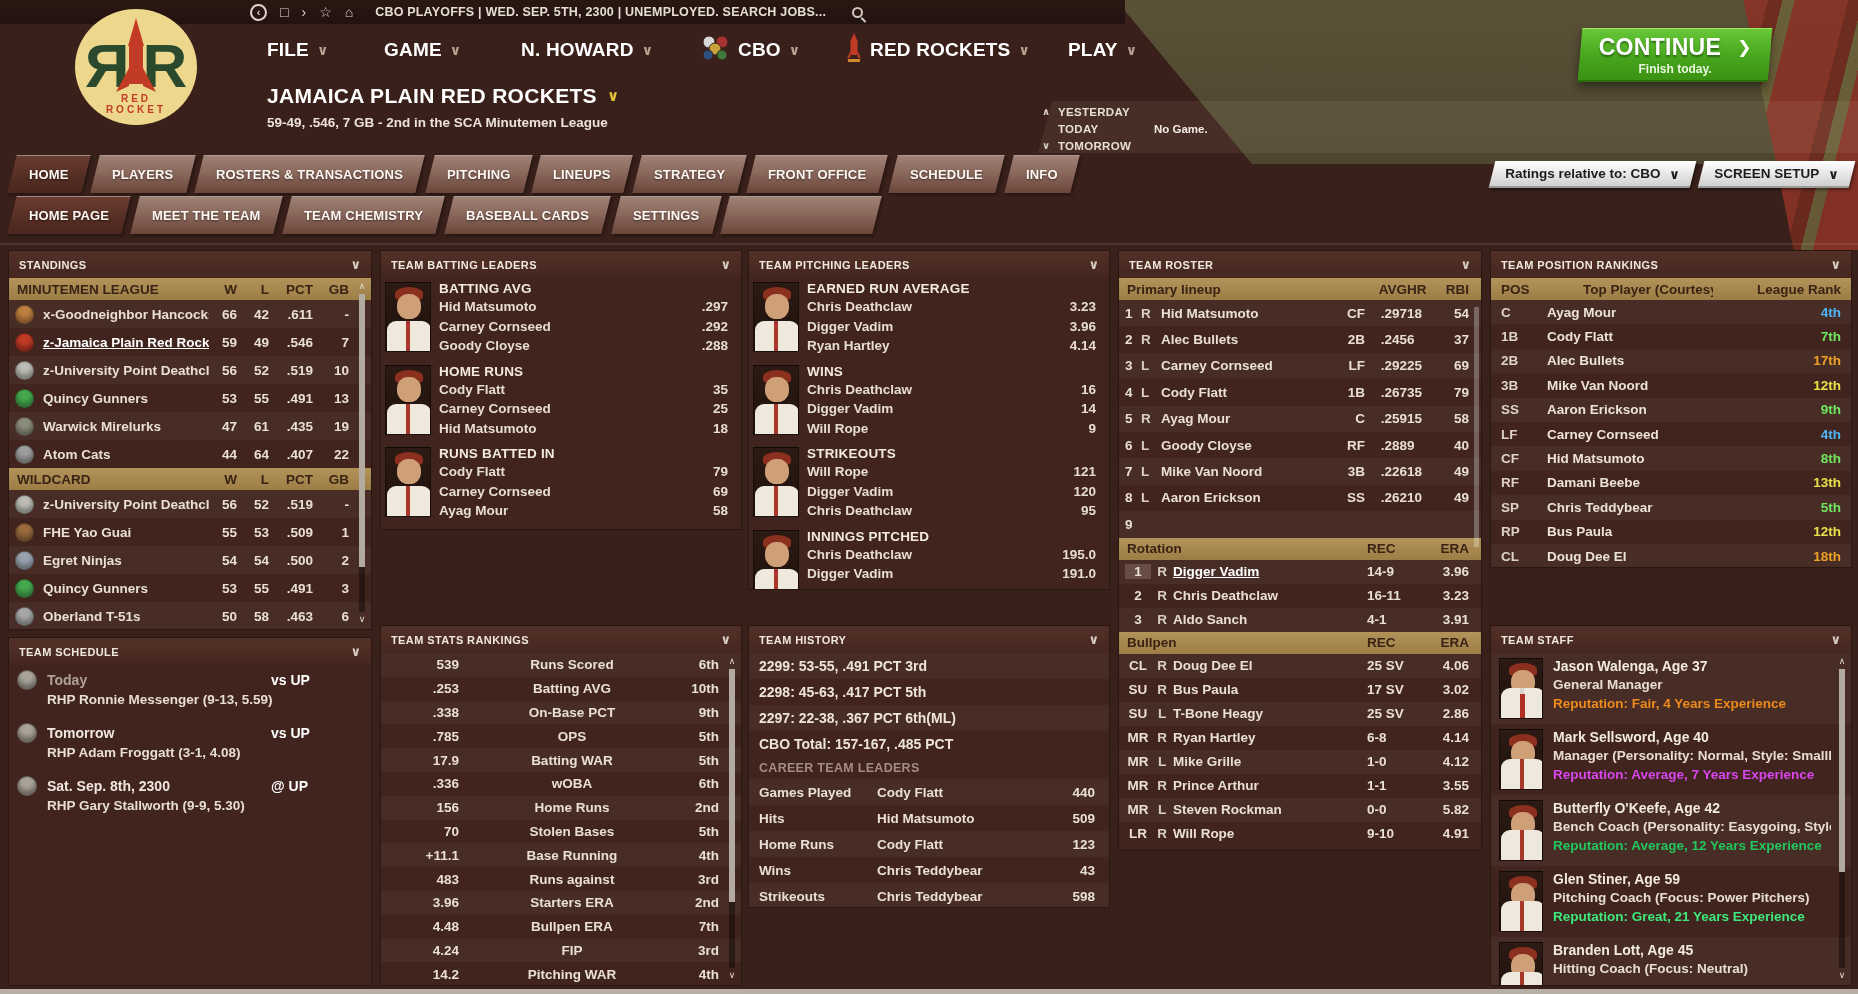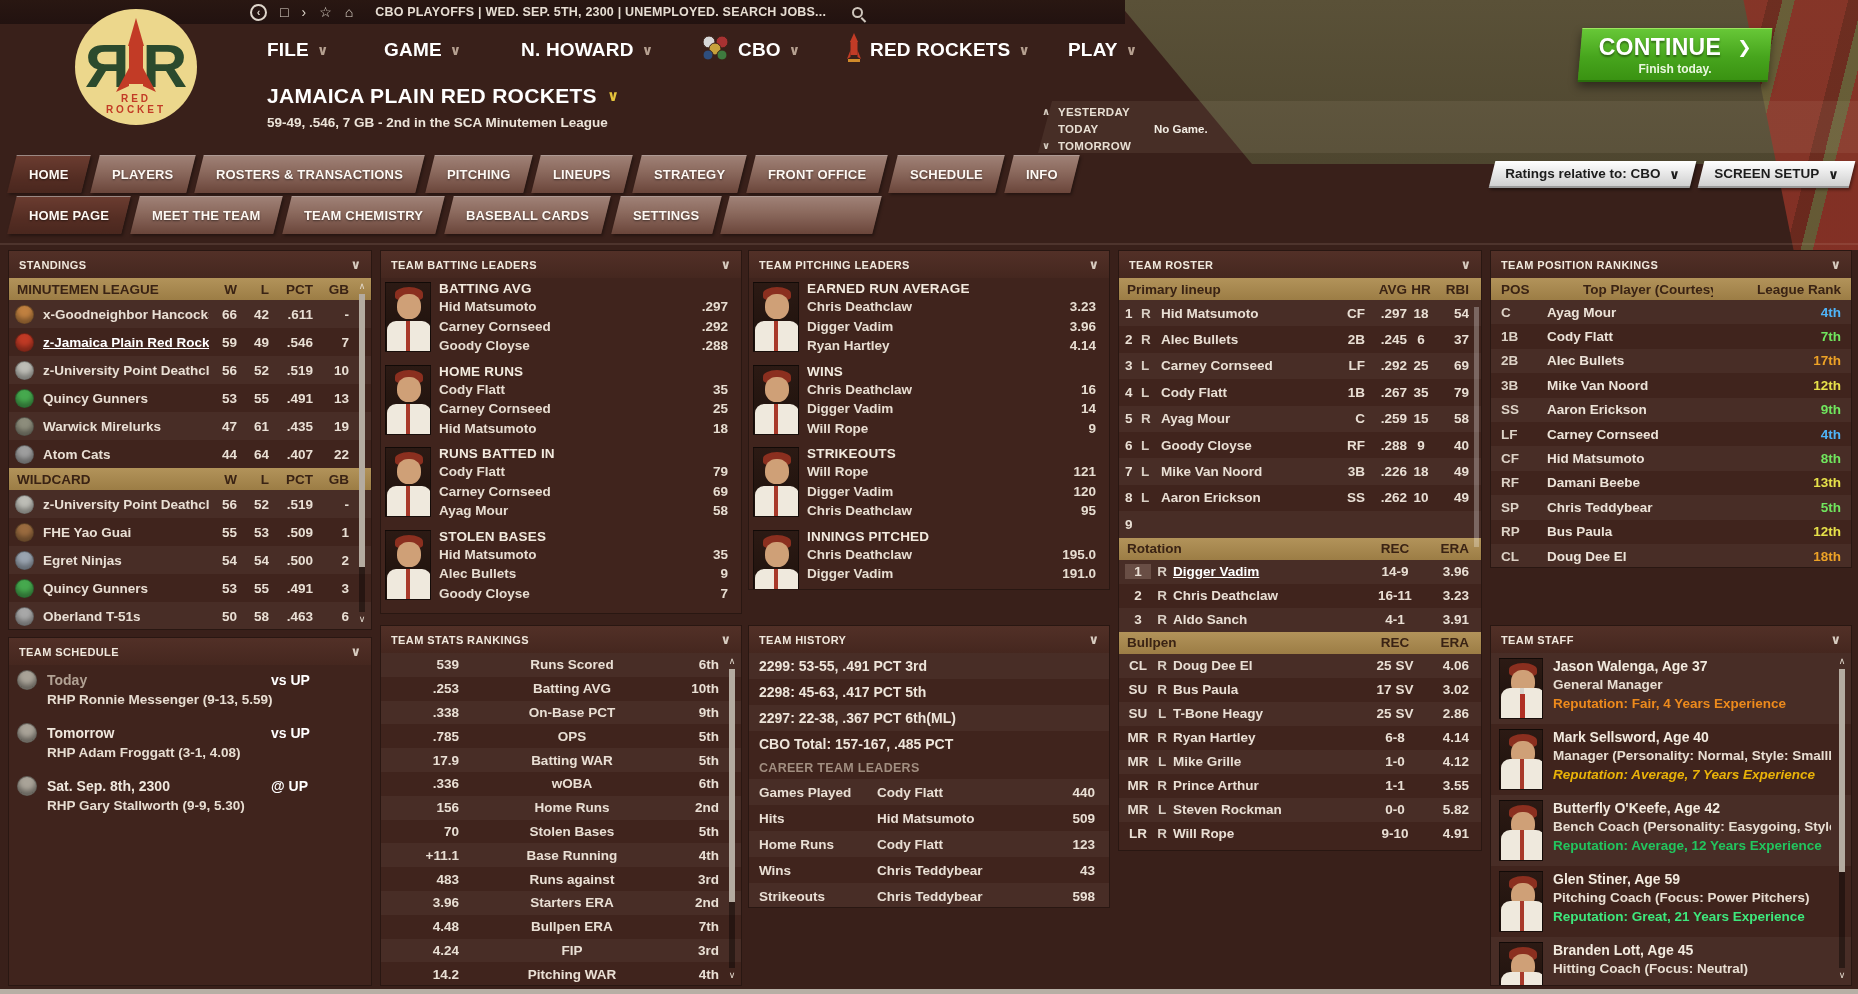--- a/index.html
+++ b/index.html
@@ -124,21 +124,21 @@
   .sch-row { padding:3px 0 4px 0; cursor:pointer; }
   .sch-l1 { display:flex; align-items:center; height:24px; }
   .sch-ico { width:20px; height:20px; border-radius:50%; background:#a9a398; margin:0 10px 0 8px;
     flex:0 0 20px; box-shadow:inset 0 -4px 5px rgba(0,0,0,.4); border:1px solid rgba(0,0,0,.4); }
   .sch-day { flex:1; font-size:14px; font-weight:bold; color:#f0e8de; }
   .sch-row.dim .sch-day { color:#b2a294; }
   .sch-opp { width:70px; text-align:left; margin-right:30px; font-size:14px; font-weight:bold; color:#fff; }
   .sch-l2 { padding-left:38px; height:22px; font-size:13.5px; font-weight:bold; color:#e7ddd1; }
 
   
-  #panel-batting  { left:380px; top:250px; width:362px; height:364px; }
+  #panel-batting  { left:380px; top:250px; width:362px; height:280px; }
   #panel-pitching { left:748px; top:250px; width:362px; height:340px; }
   .lg { display:flex; padding:3px 0; }
   .portrait { width:46px; height:70px; margin:1px 8px 1px 4px; position:relative; flex:0 0 46px;
     background:linear-gradient(#2c1a14,#1d110c); overflow:hidden; border:1px solid rgba(0,0,0,.4); }
   .p-cap { position:absolute; top:4px; left:9px; width:28px; height:13px; background:#8b2f1f; border-radius:55% 55% 25% 25%; }
   .p-face { position:absolute; top:11px; left:11px; width:24px; height:25px; background:#cfa077; border-radius:46%; }
   .p-jersey { position:absolute; bottom:-2px; left:1px; width:44px; height:32px; background:#efe9dd; border-radius:9px 9px 0 0; }
   .p-jersey::after { content:""; position:absolute; left:19px; top:0; width:4px; height:100%; background:#a8392a; }
   .p-tie { display:none; position:absolute; bottom:0; left:20px; width:5px; height:24px; background:#b03024; z-index:2; }
   .suit .p-tie { display:block; } .suit .p-jersey::after { background:#d8d4cc; }
@@ -165,22 +165,22 @@
   .hl-row { height:26px; display:flex; align-items:center; padding:0 14px 0 10px;
     font-size:13.5px; font-weight:bold; color:#e9dfd4; }
   .hl-stat { width:118px; white-space:nowrap; overflow:hidden; }
   .hl-player { flex:1; white-space:nowrap; overflow:hidden; }
   .hl-val { text-align:right; }
 
   
   #panel-roster { left:1118px; top:250px; width:364px; height:601px; }
   .ros-cols { justify-content:flex-end; padding-right:12px; }
   .ros-cols .g-label { flex:1; }
-  .ca { width:42px; text-align:right; } .ch { width:28px; text-align:center; } .cr { width:34px; text-align:right; }
-  .crec { width:56px; text-align:center; } .cera { width:46px; text-align:right; }
+  .ca { width:42px; text-align:right; } .ch { width:28px; text-align:left; } .cr { width:34px; text-align:right; }
+  .crec { width:56px; text-align:left; } .cera { width:46px; text-align:right; }
   .lu-row { height:26.4px; display:flex; align-items:center; padding:0 12px 0 6px;
     font-size:13.5px; font-weight:bold; color:#e9dfd4; cursor:pointer; }
   .lu-ord { width:16px; } .lu-hand { width:20px; color:#d9cfc4; }
   .lu-name { flex:1; white-space:nowrap; overflow:hidden; }
   .lu-pos { width:28px; text-align:right; }
   .pit-row { height:24px; display:flex; align-items:center; padding:0 12px 0 6px;
     font-size:13.5px; font-weight:bold; color:#e9dfd4; cursor:pointer; }
   .pit-ord { width:26px; text-align:center; } .pit-hand { width:22px; text-align:center; color:#d9cfc4; }
   .pit-name { flex:1; white-space:nowrap; overflow:hidden; }
   .pit-row.hl .pit-ord { background:rgba(255,235,210,.18); }
@@ -1280,21 +1280,21 @@
         <div class="staff-row">
           <div class="portrait">
             <div class="p-cap"></div>
             <div class="p-face"></div>
             <div class="p-jersey"></div>
 
           </div>
           <div class="staff-info">
             <div class="sf-name">Mark Sellsword, Age 40</div>
             <div class="sf-role">Manager (Personality: Normal, Style: Smallball)</div>
-            <div class="sf-rep" style="color: #eab308; font-style: italic;">Reputation: Average, 7 Years Experience</div>
+            <div class="sf-rep" style="color: #d946ef;">Reputation: Average, 7 Years Experience</div>
           </div>
         </div>
 
         <div class="staff-row">
           <div class="portrait">
             <div class="p-cap"></div>
             <div class="p-face"></div>
             <div class="p-jersey"></div>
 
           </div>

